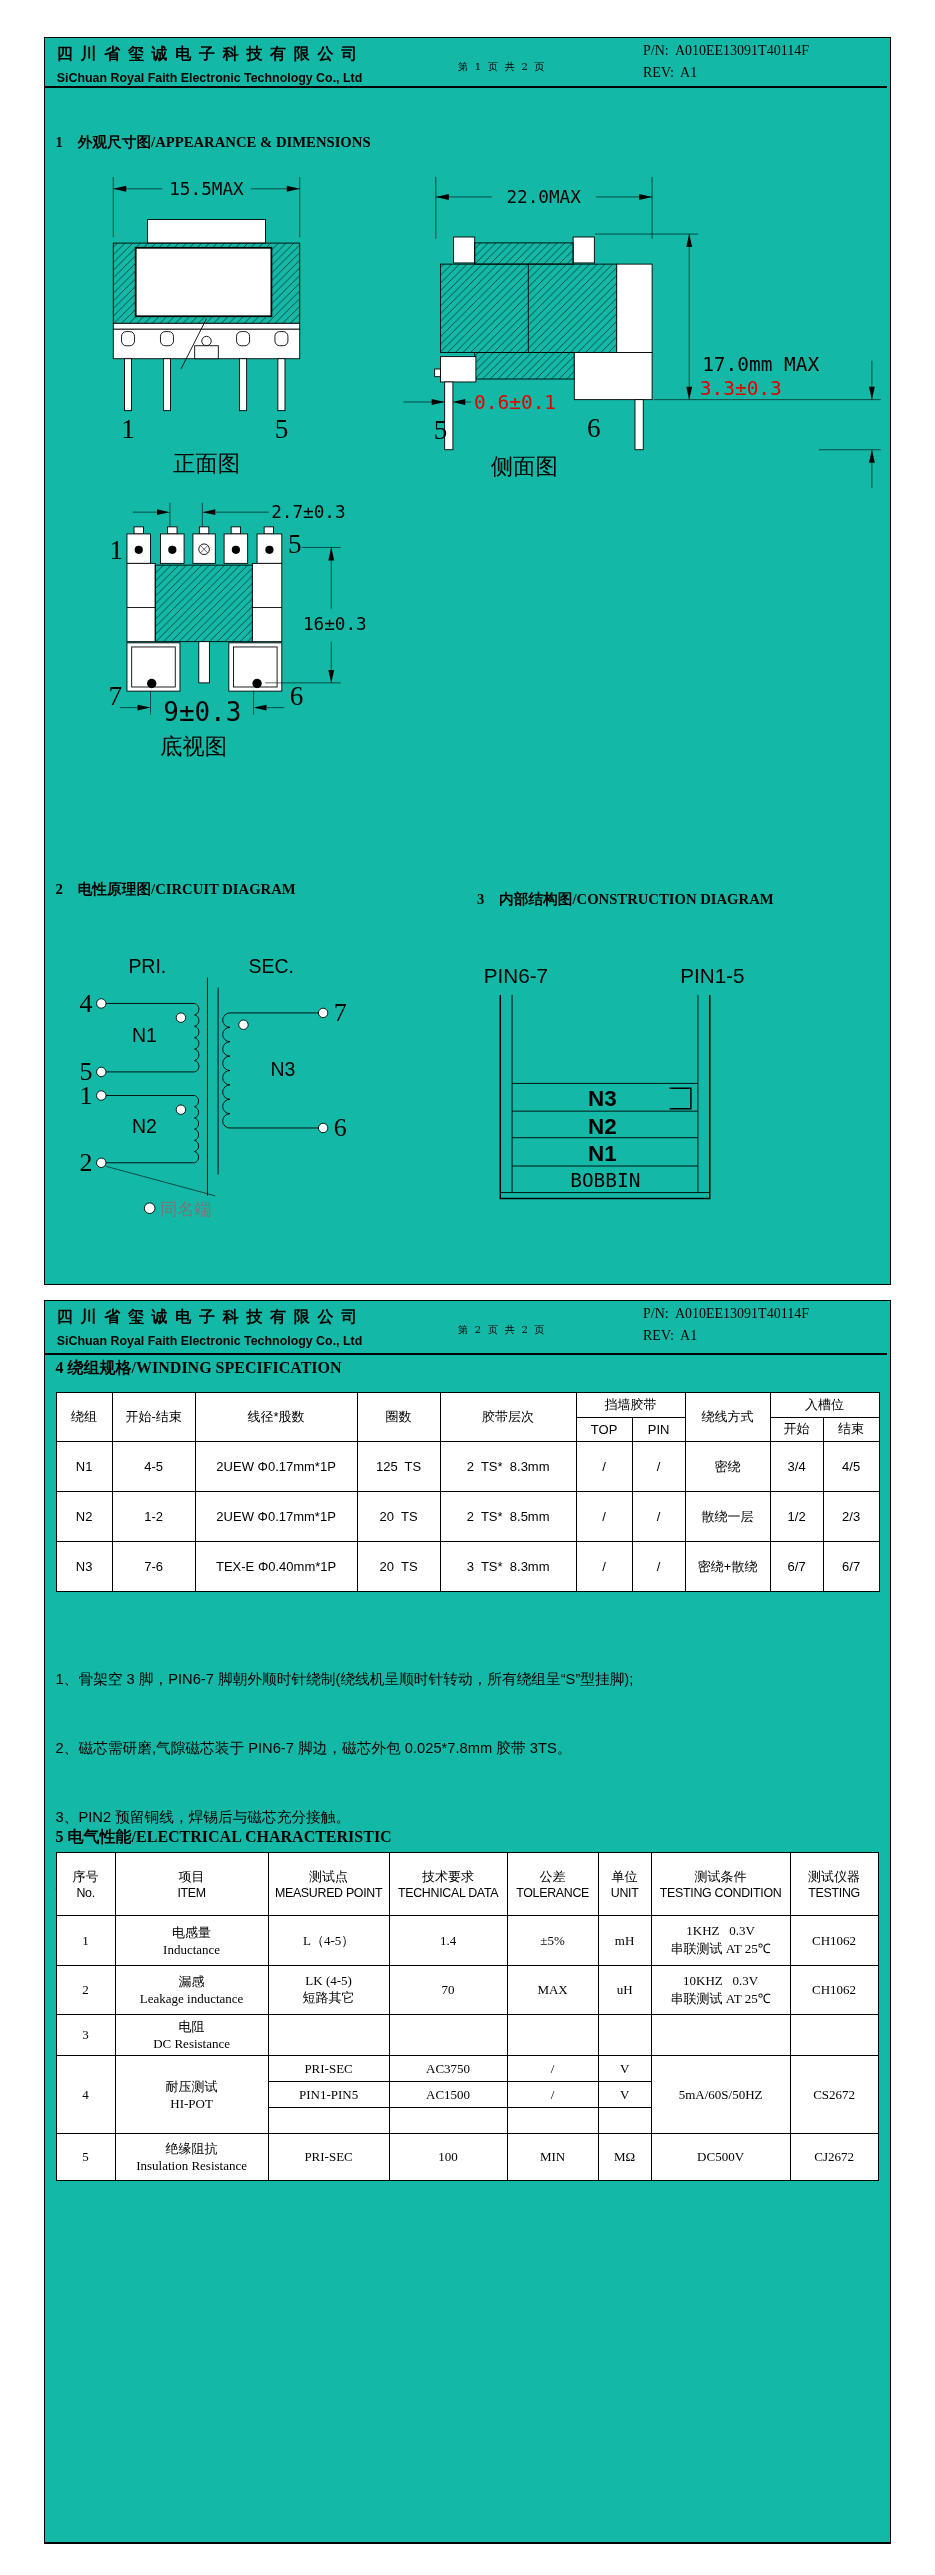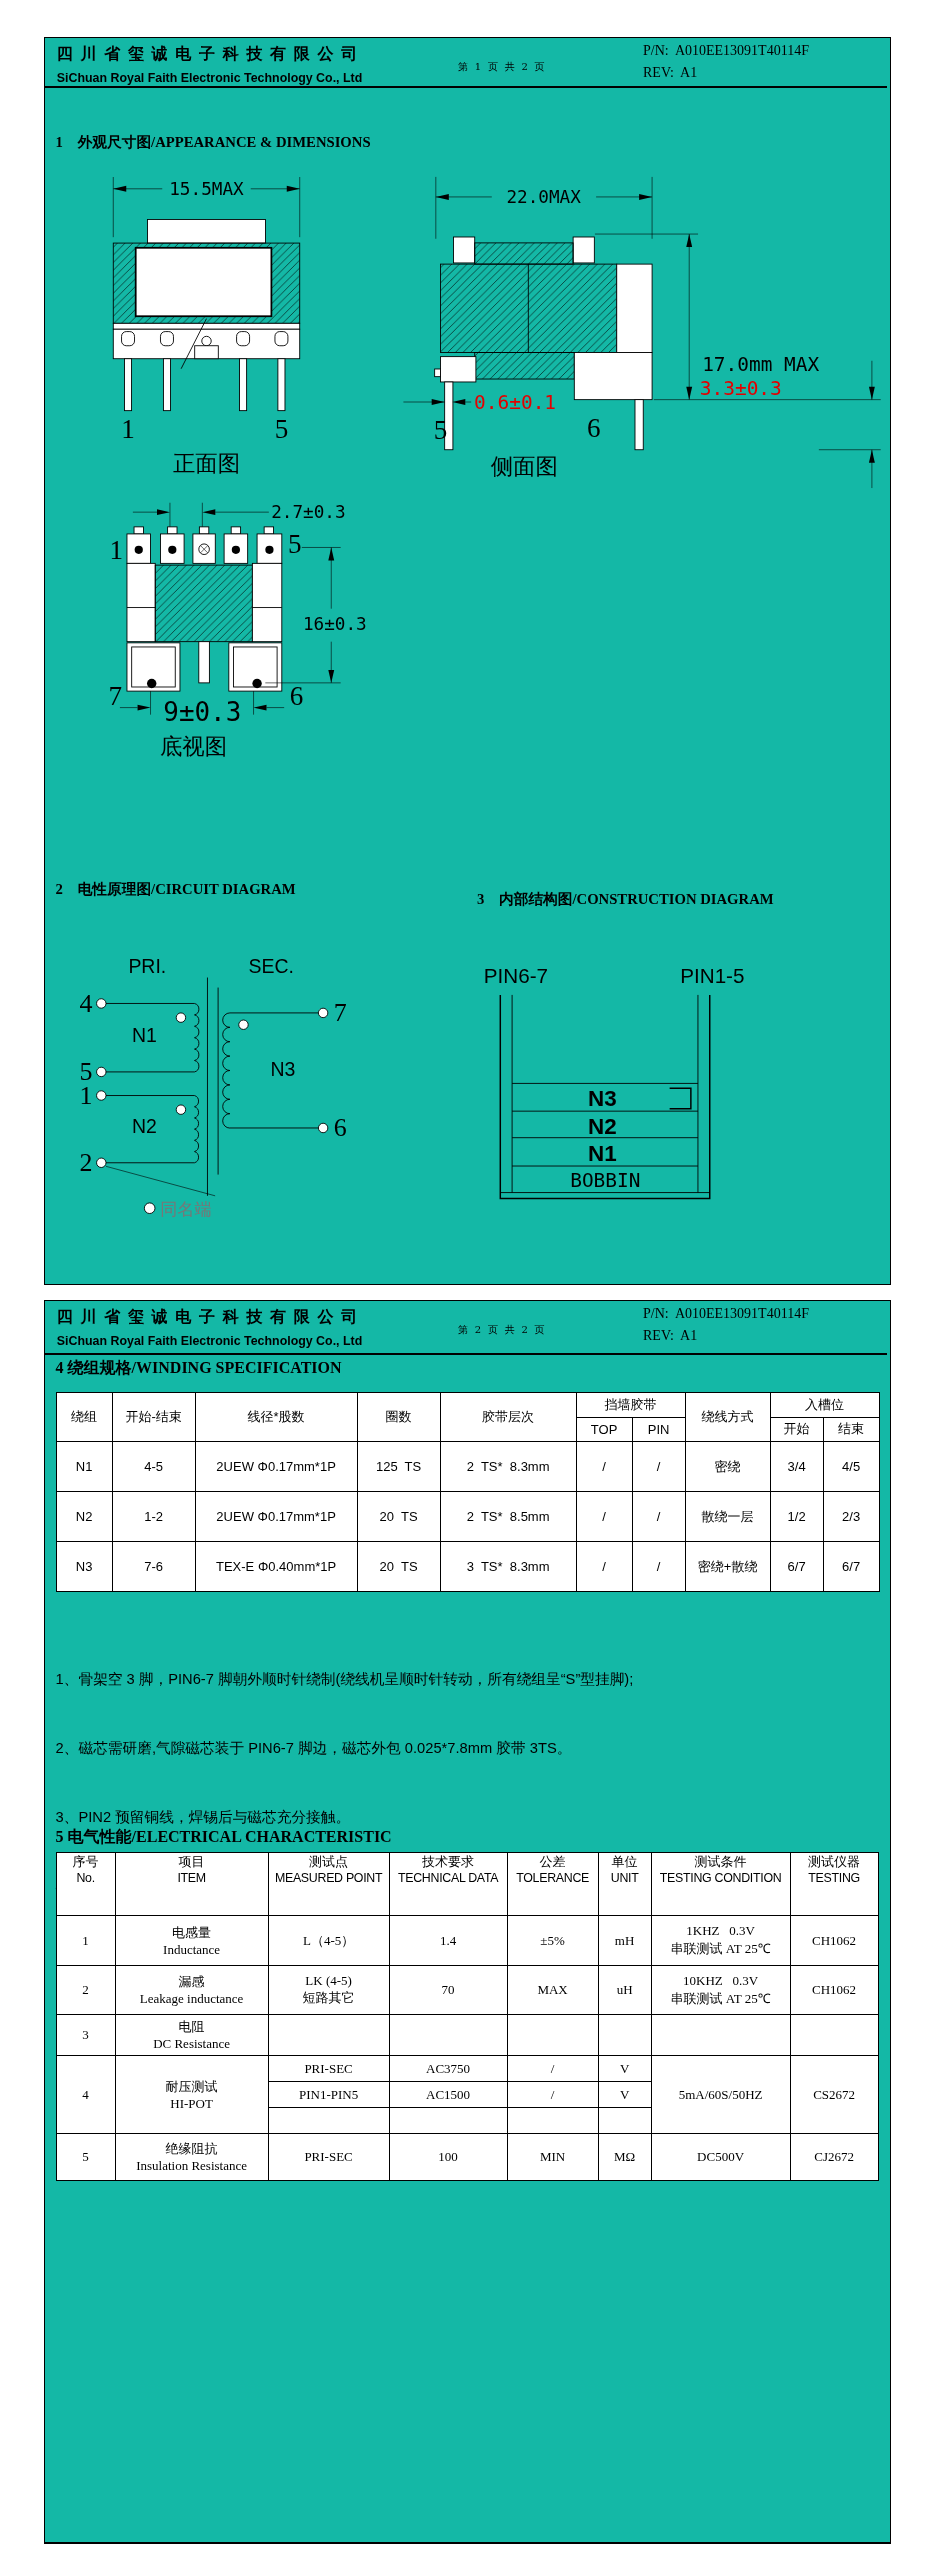--- a/index.html
+++ b/index.html
@@ -38,21 +38,21 @@
   .wtable{border:1.2px solid #000;}
   .wtable thead tr.h1 th{height:23.6px;}
   .wtable thead tr.h2 th{height:23.6px;}
   .wtable thead tr:last-child th{border-bottom:1.8px solid #000;}
   .wtable tbody tr{height:50px;}
   .etable{left:10.6px;top:551px;width:822px;font-size:13px;text-align:center;border:1.2px solid #000;font-family:"Liberation Serif",serif;}
   .etable th,.etable td{border:0.6px solid #000;padding:0;font-weight:normal;white-space:pre;}
   .etable thead th{height:62px;border-bottom:1.8px solid #000;}
   .etable .en{font-family:"Liberation Sans",sans-serif;font-size:12.4px;letter-spacing:-0.3px;}
   .etable .cn{font-size:13px;}
-  .etable .hcell{display:flex;flex-direction:column;justify-content:flex-start;height:62px;}
+  .etable .hcell{display:flex;flex-direction:column;justify-content:center;height:62px;}
   .etable tr.r1{height:50px;} .etable tr.r2{height:49px;} .etable tr.r3{height:41px;}
   .etable tr.r4{height:26px;} .etable tr.r5{height:47px;}
   .notes{position:absolute;left:10.6px;top:321px;font-size:14.7px;line-height:23px;white-space:pre;}
   .notes .nl{height:23px;}
 </style>
 </head>
 <body>
 
 <svg width="0" height="0" style="position:absolute">
   <defs>

